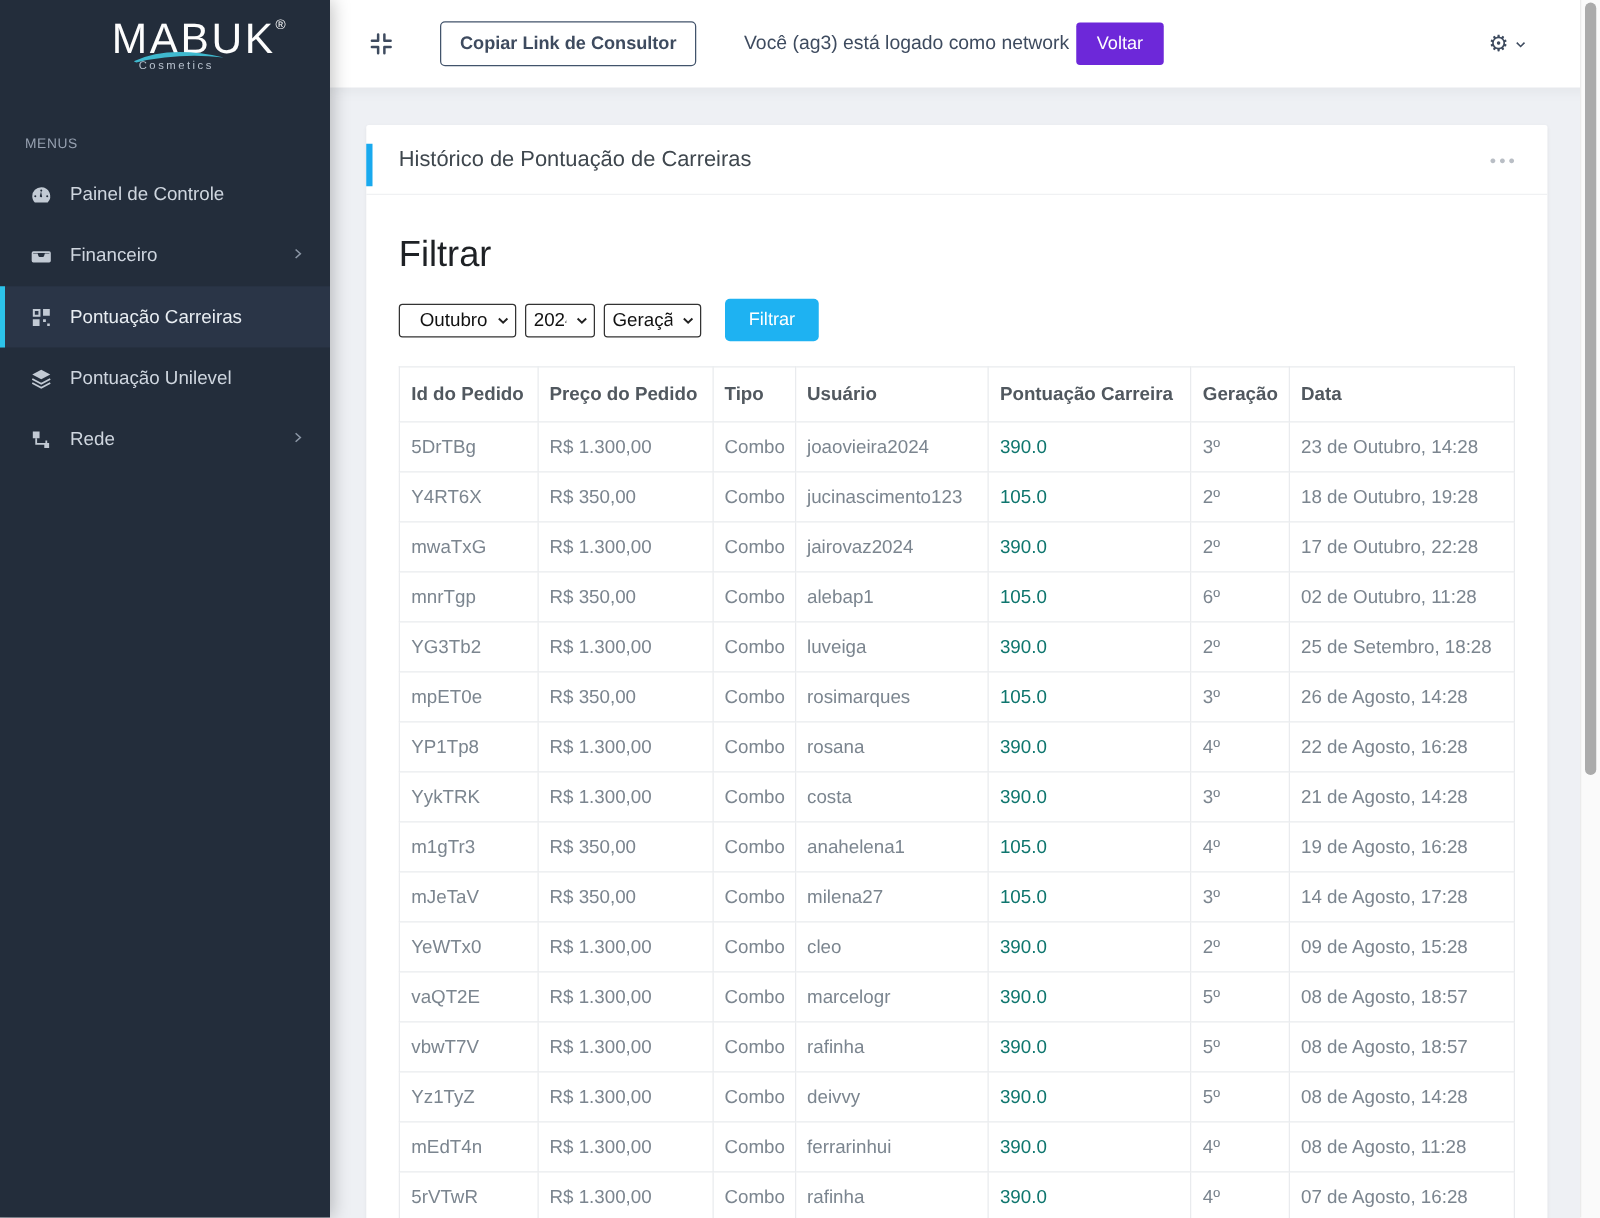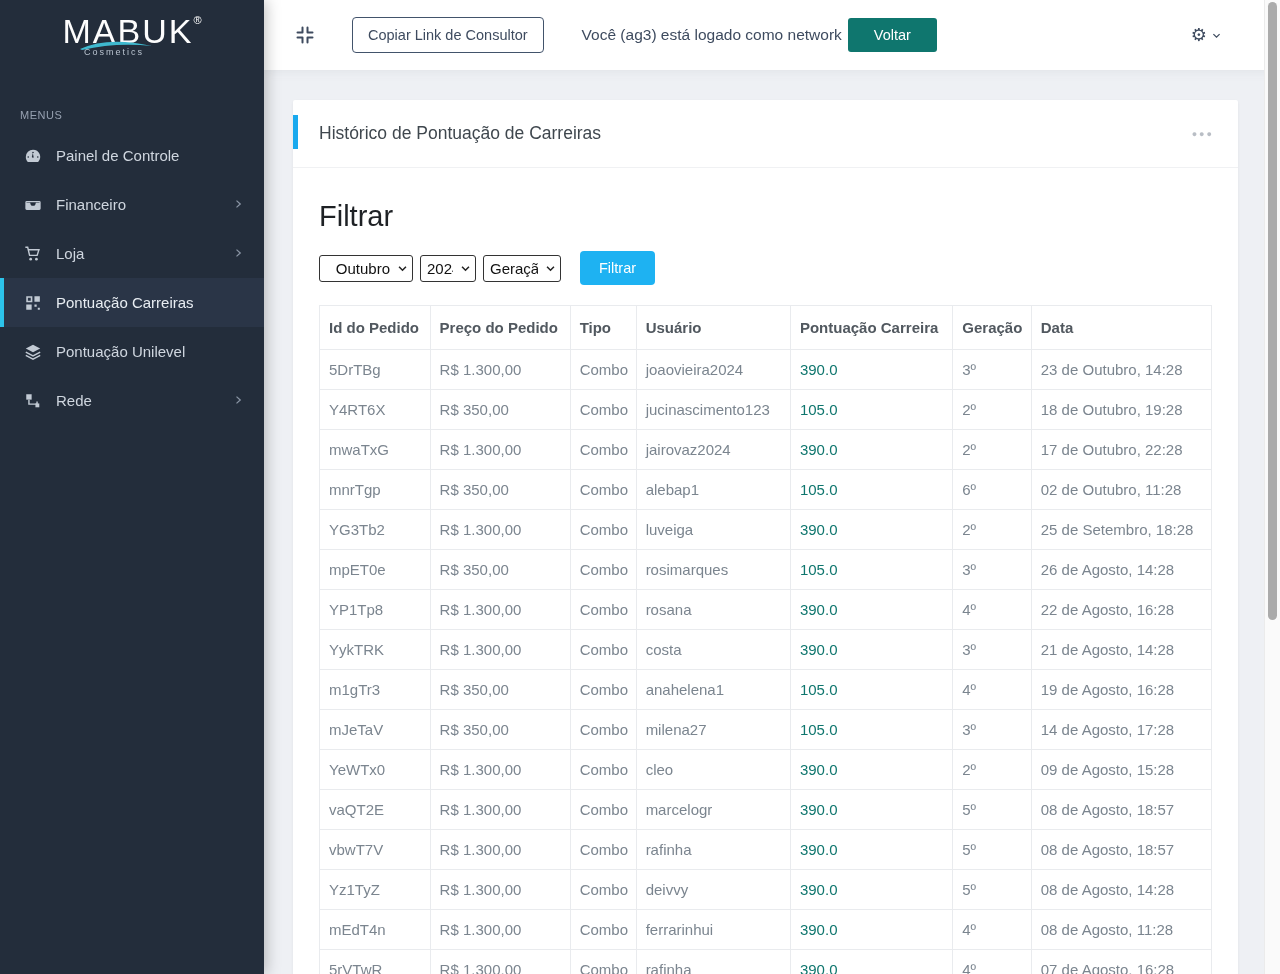--- a/index.html
+++ b/index.html
@@ -7,21 +7,21 @@
   body {
     font-family:"Liberation Sans","DejaVu Sans",sans-serif;
     background:#eef0f4; color:#3e4b5f;
   }
   
   .sidebar {
     position:fixed; left:0; top:0; width:264px; height:100%;
     background:#232d3b; z-index:30;
     box-shadow:2px 0 14px rgba(0,0,0,.25);
   }
-  .logo { position:relative; width:100%; padding-top:12px; text-align:center; color:#fff; }
+  .logo { position:relative; width:100%; padding-top:12px; text-align:center; color:#fff;margin-left:27px; }
   .logo-main { font-size:34px; letter-spacing:2px; font-weight:400; color:#fdfdfd; }
   .logo-reg { font-size:11px; vertical-align:top; position:relative; top:2px; }
   .logo-sub { display:block; font-size:9px; letter-spacing:2px; color:#b9c3cf; margin-top:-4px; padding-left:84px; text-align:left; }
   .logo-swoosh { position:absolute; left:78px; top:40px; }
   .menus-label { padding:0 20px; margin-top:52px; margin-bottom:10px;
     font-size:11px; font-weight:400; letter-spacing:.5px; color:#96a0b0; }
   .nav-item {
     height:49px; display:flex; align-items:center; padding:0 20px 0 24px;
     color:#cfd6df; font-size:15px; cursor:pointer; position:relative;
   }
@@ -35,37 +35,38 @@
   .topbar {
     position:fixed; left:264px; top:0; right:0; height:70px; background:#fff;
     display:flex; align-items:center; padding:0 58px 0 30px; z-index:10;
     box-shadow:0 2px 10px rgba(90,97,105,.08);
   }
   .compress-btn { width:22px; height:22px; color:#3e4b5f; cursor:pointer; }
   .copy-link-btn {
     margin-left:36px; background:#fff; border:1px solid #42536b; border-radius:4px;
     color:#3e4b5f; font-size:14.5px; padding:9px 15px; cursor:pointer;
     font-family:inherit;
+    font-weight:bold;
   }
   .status-group { display:flex; align-items:center; margin-left:38px; }
   .status-text { font-size:15.5px; color:#3e4b5f; }
   .back-btn {
-    margin-left:6px; background:#0f766e; color:#fff; border:none; border-radius:3px;
-    font-size:14.5px; padding:9px 26px; cursor:pointer; font-family:inherit;
+    margin-left:6px; background:#6d28d9; color:#fff; border:none; border-radius:3px;
+    font-size:14.5px; padding:9px 16px; cursor:pointer; font-family:inherit;
   }
   .gear-group { margin-left:auto; display:flex; align-items:center; gap:4px; cursor:pointer; color:#3e4b5f; }
   .gear-glyph { font-size:18px; line-height:1; }
   
   .main { position:absolute; left:264px; top:70px; right:16px; bottom:0; padding:30px 26px 0 29px; }
   .card {
     position:relative; background:#fff; border-radius:2px; min-height:900px;
     box-shadow:0 1px 3px rgba(0,0,0,.06);
   }
   .card-header {
-    position:relative; height:68px; display:flex; align-items:center;
+    position:relative; height:56px; display:flex; align-items:center;
     padding:0 24px 0 26px; border-bottom:1px solid #f0f1f3;
   }
   .card-accent { position:absolute; left:0; top:15px; width:5px; height:34px; background:#19a9ee; }
   .card-title { font-size:17.5px; font-weight:400; color:#3f474e; }
   .card-menu { margin-left:auto; color:#b9bec5; font-size:9px; letter-spacing:2px; cursor:pointer; }
   .card-body { padding:24px 26px 26px 26px; }
   .filter-heading { font-size:29px; font-weight:400; color:#1e2125; margin-top:8px; }
   .filter-row { display:flex; align-items:center; margin-top:18px; gap:7px; }
   .sel-wrap { position:relative; display:inline-block; }
   .sel-wrap select {
@@ -122,35 +123,20 @@
       </span>
       <span>Painel de Controle</span>
     </div>
     <div class="nav-item">
       <span class="nav-ic">
         <svg width="18" height="18" viewBox="0 0 20 20">
             <path fill="currentColor" d="M3 5.5h14a1.5 1.5 0 0 1 1.5 1.5v7A1.5 1.5 0 0 1 17 15.5H3A1.5 1.5 0 0 1 1.5 14V7A1.5 1.5 0 0 1 3 5.5zm-.2 2 4 0 .7 2.2c.2.6.8 1 1.4 1h2.2c.6 0 1.2-.4 1.4-1l.7-2.2h4V7h-14.4z"></path>
           </svg>
       </span>
       <span>Financeiro</span>
-      <span class="chev">
-        <svg width="12" height="12" viewBox="0 0 16 16" fill="none" stroke="currentColor" stroke-width="1.7">
-            <polyline points="6 3.5 11 8 6 12.5"></polyline>
-          </svg>
-      </span>
-    </div>
-    <div class="nav-item">
-      <span class="nav-ic">
-        <svg width="18" height="18" viewBox="0 0 20 20" fill="none" stroke="currentColor" stroke-width="1.6">
-            <path d="M1.5 2.5h2.6l2.1 9h8.4l2-6.3H5.2"></path>
-            <circle cx="7.4" cy="15.8" r="1.5" fill="currentColor" stroke="none"></circle>
-            <circle cx="13.8" cy="15.8" r="1.5" fill="currentColor" stroke="none"></circle>
-          </svg>
-      </span>
-      <span>Loja</span>
       <span class="chev">
         <svg width="12" height="12" viewBox="0 0 16 16" fill="none" stroke="currentColor" stroke-width="1.7">
             <polyline points="6 3.5 11 8 6 12.5"></polyline>
           </svg>
       </span>
     </div>
     <div class="nav-item active">
       <span class="nav-ic">
         <svg width="18" height="18" viewBox="0 0 20 20">
             <path fill="none" stroke="currentColor" stroke-width="1.8" d="M3.4 3.4h5v5h-5z"></path>

